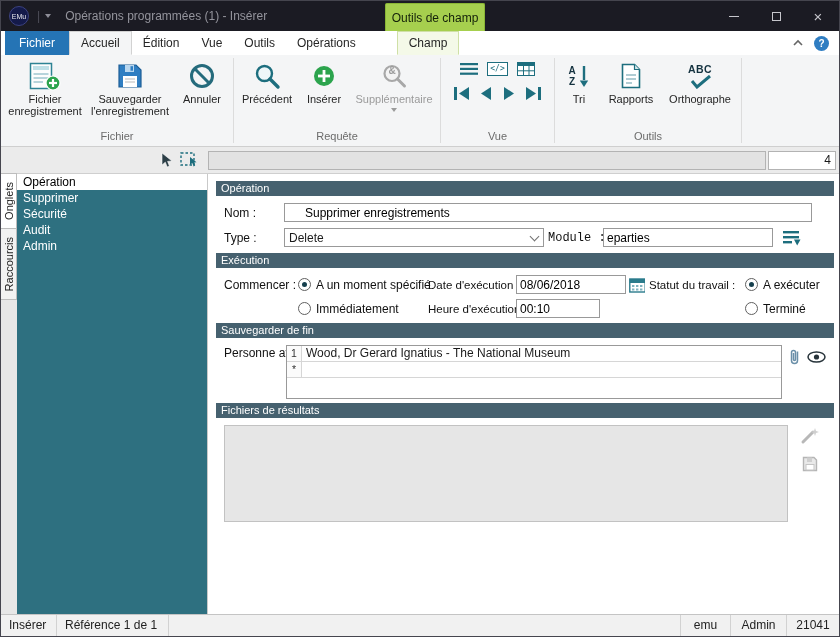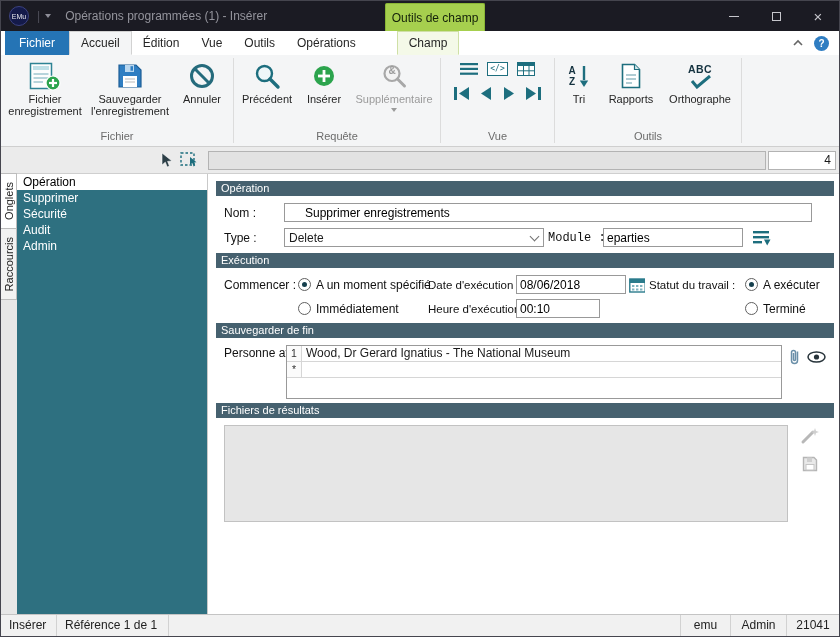--- a/index.html
+++ b/index.html
@@ -71,21 +71,21 @@
 .sect { height:15px; background:#46616f; color:#fff; font-size:11px; line-height:15px; padding-left:5px; margin:3px 2px 7px 2px; }
 .frow { display:flex; align-items:center; margin:0 10px 6px 10px; }
 .flabel { font-size:12px; color:#111; white-space:nowrap; }
 .tfield { height:19px; border:1px solid #999; background:#fff; font-family:inherit; font-size:12px; padding:0 3px; outline:none; }
 .lbl-nom { width:60px; }
 .fld-nom { flex:1; margin-right:14px;padding-left:20px; }
 .dd { width:260px; height:19px; border:1px solid #999; position:relative; display:flex; align-items:center; padding:0 4px 0 4px; background:#fff; }
 .dd-btn { position:absolute; right:0; top:0; bottom:0; width:18px; display:flex; align-items:center; justify-content:center; }
 .chev { width:7px; height:7px; border-right:1.5px solid #707070; border-bottom:1.5px solid #707070; transform:rotate(45deg); margin-top:-3px; }
 .lbl-module { margin-left:4px; width:55px;font-family:Liberation Mono, monospace; }
-.fld-module { width:140px; }
+.fld-module { width:170px; }
 .module-ico { margin-left:8px; display:flex; }
 .exec-row { display:flex; align-items:center; margin:0 10px 5px 10px; }
 .lbl-comm { width:74px; }
 .rad { display:flex; align-items:center; width:130px; }
 .radio { width:13px; height:13px; border:1px solid #606060; border-radius:50%; background:#fff; margin-right:5px; position:relative; flex:none; }
 .radio.checked:after { content:""; position:absolute; left:3px; top:3px; right:3px; bottom:3px; background:#153f4d; border-radius:50%; }
 .lbl-dt { width:88px; font-size:11.5px; text-align:right; padding-right:4px; }
 .fld-date { width:110px; }
 .fld-time { width:84px; }
 .cal-btn { margin-left:3px; width:16px; display:flex; }

